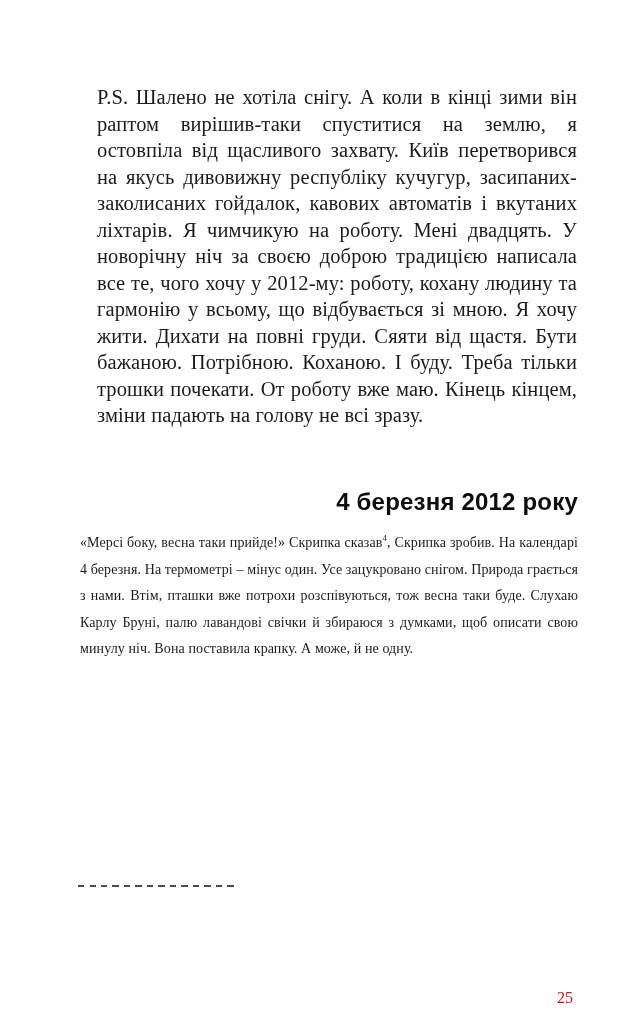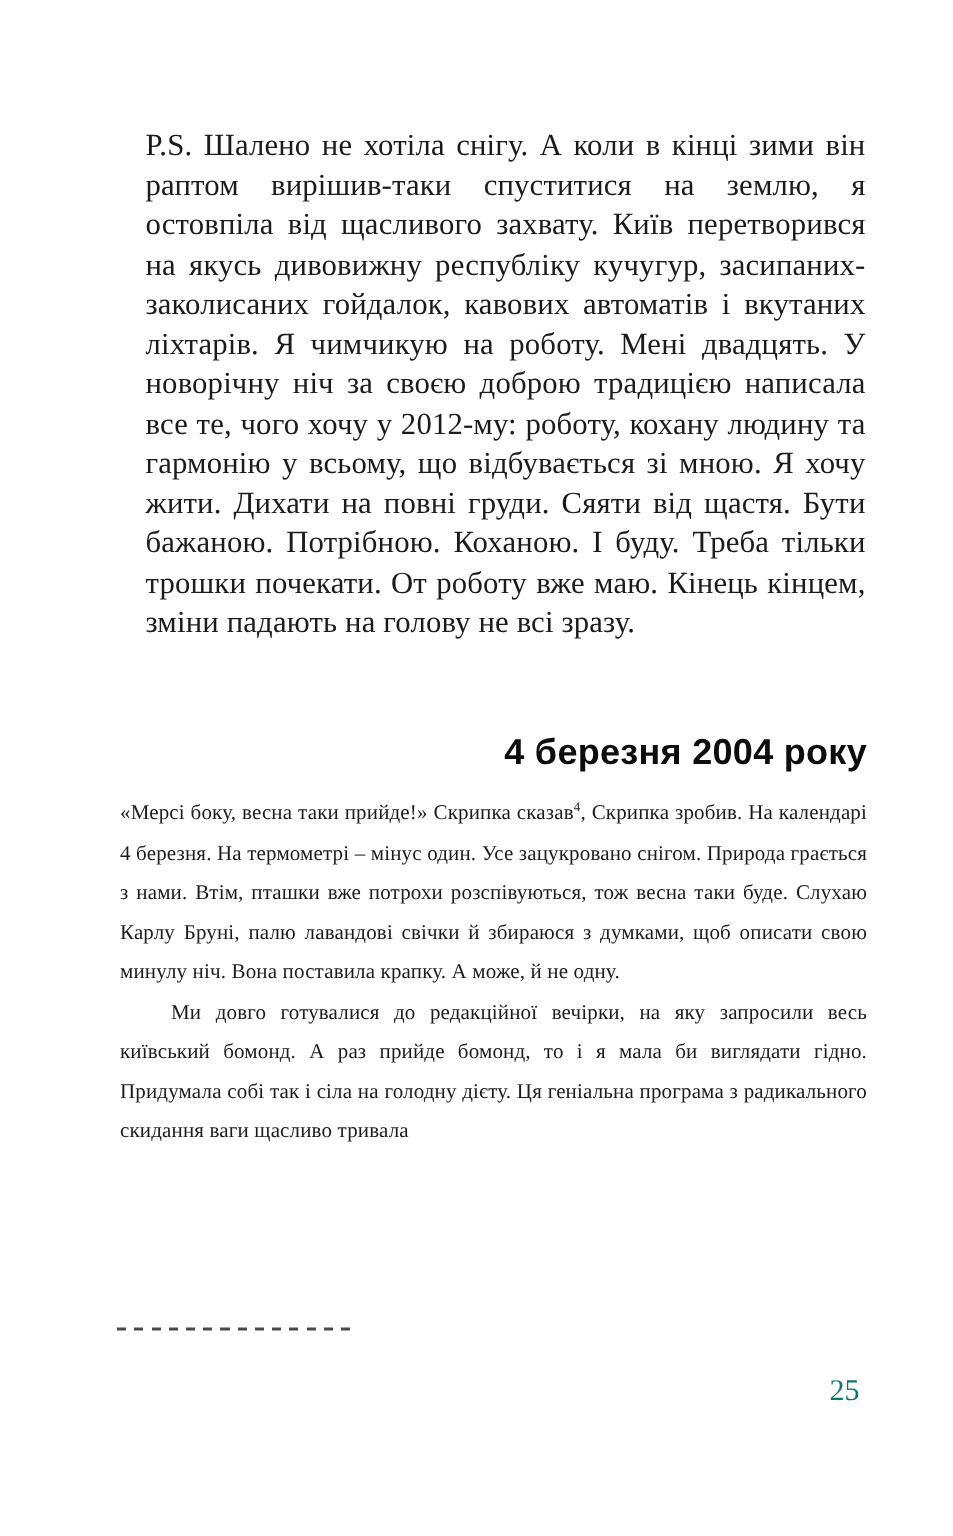--- a/index.html
+++ b/index.html
@@ -79,38 +79,37 @@
     color: #262626;
   }
   .fn-marker {
     display: inline-block;
     font-size: 10px;
     vertical-align: super;
     margin-right: 18px;
   }
   .page-number {
     position: absolute;
-    top: 916px;
+    top: 989px;
     right: 62px;
-    font-size: 20px;
-    color: #0f766e;
+    font-size: 16px;
+    color: #b91c1c;
   }
 </style>
 </head>
 <body>
 
 <div class="page">
 
   <div class="ps-block">P.S. Шалено не хотіла снігу. А коли в кінці зими він раптом вирішив-таки спуститися на землю, я остовпіла від щасливого захвату. Київ перетворився на якусь дивовижну республіку кучугур, засипаних-заколисаних гойдалок, кавових автоматів і вкутаних ліхтарів. Я чимчикую на роботу. Мені двадцять. У новорічну ніч за своєю доброю традицією написала все те, чого хочу у 2012-му: роботу, кохану людину та гармонію у всьому, що відбувається зі мною. Я хочу жити. Дихати на повні груди. Сяяти від щастя. Бути бажаною. Потрібною. Коханою. І буду. Треба тільки трошки почекати. От роботу вже маю. Кінець кінцем, зміни падають на голову не всі зразу.</div>
 
-  <div class="entry-heading">4 березня 2004 року</div>
+  <div class="entry-heading">4 березня 2012 року</div>
 
   <div class="entry-body">
     <p><span>«Мерсі боку, весна таки прийде!» Скрипка сказав</span><sup class="fn-ref">4</sup><span>, Скрипка зробив. На календарі 4 березня. На термометрі – мінус один. Усе зацукровано снігом. Природа грається з нами. Втім, пташки вже потрохи розспівуються, тож весна таки буде. Слухаю Карлу Бруні, палю лавандові свічки й збираюся з думками, щоб описати свою минулу ніч. Вона поставила крапку. А може, й не одну.</span></p>
-    <p class="indented">Ми довго готувалися до редакційної вечірки, на яку запросили весь київський бомонд. А раз прийде бомонд, то і я мала би виглядати гідно. Придумала собі так і сіла на голодну дієту. Ця геніальна програма з радикального скидання ваги щасливо тривала</p>
   </div>
 
   <div class="footnote-sep"></div>
 
 
   <div class="page-number">25</div>
 
 </div>
 
 </body></html>

